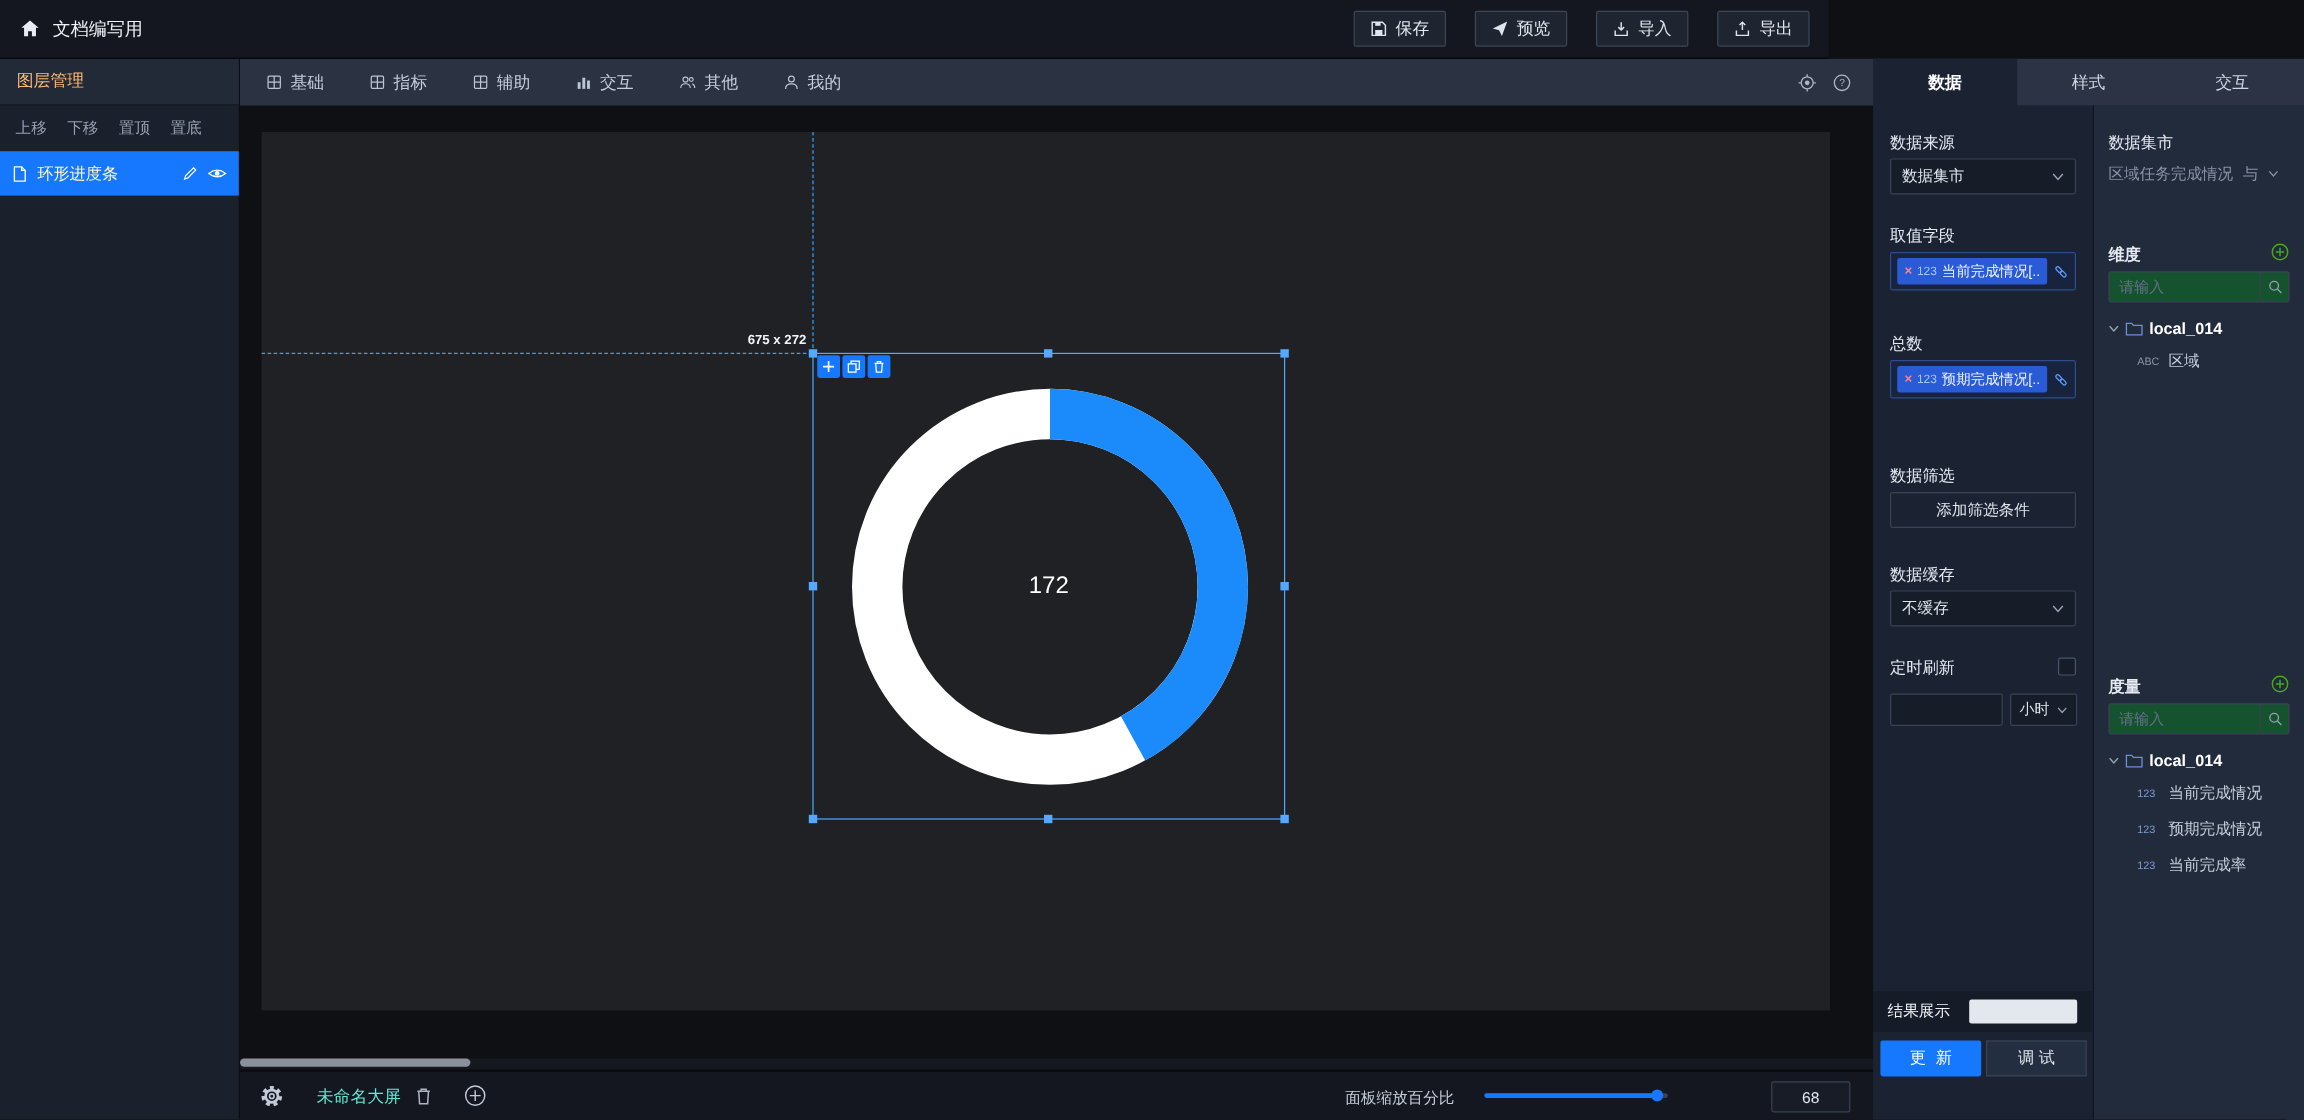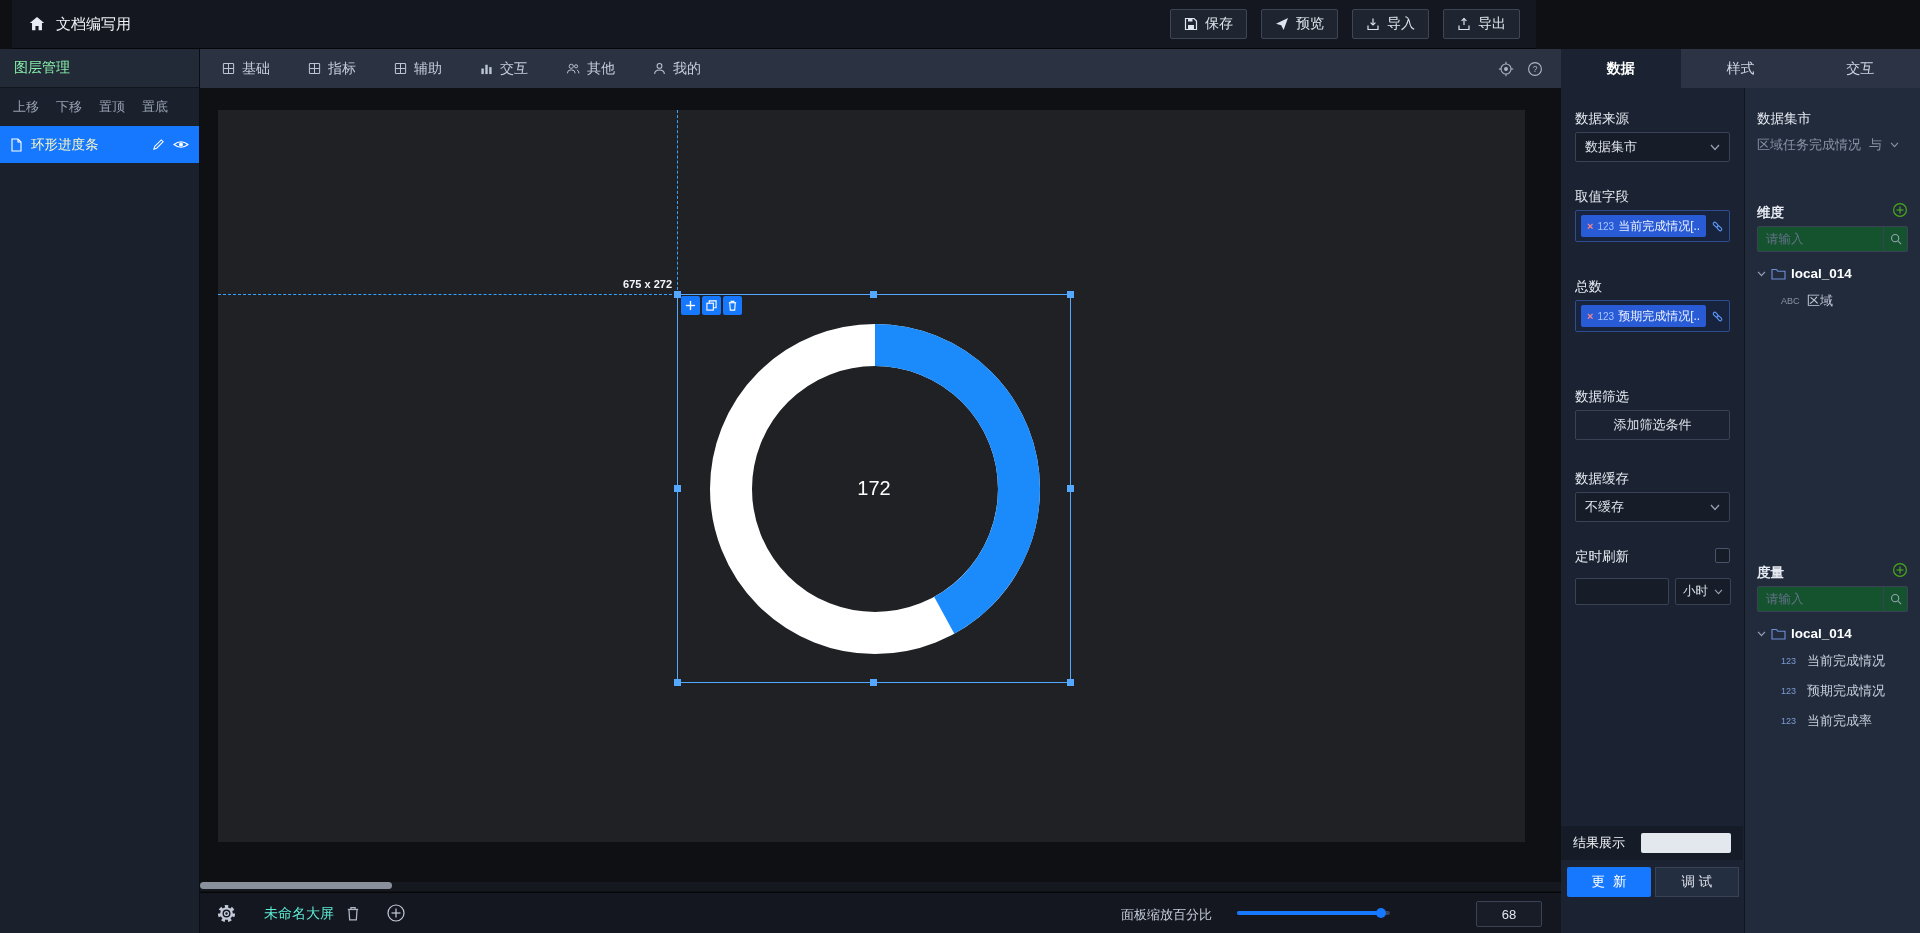--- a/index.html
+++ b/index.html
@@ -1,28 +1,28 @@
 <!DOCTYPE html>
 <html><head>
 <meta charset="utf-8">
 <style>
   *{margin:0;padding:0;box-sizing:border-box}
   html,body{width:1920px;height:933px}
   body{position:relative;overflow:hidden;background:#0e1013;font-family:"Liberation Sans",sans-serif;font-size:13px;color:#d8dce4}
   svg{display:block}
 
   
-  #topbar{position:absolute;left:12px;top:0;width:1524px;height:49px;background:#14171f;border-bottom:1px solid #05070b;display:flex;align-items:center;justify-content:space-between;padding:0 16px;z-index:6}
+  #topbar{position:absolute;left:0;top:0;width:1524px;height:49px;background:#14171f;border-bottom:1px solid #05070b;display:flex;align-items:center;justify-content:space-between;padding:0 16px;z-index:6}
   .brand{display:flex;align-items:center;gap:10px;font-size:15px;color:#f0f3f8}
-  .tb-buttons{display:flex;gap:14px}
+  .tb-buttons{display:flex;gap:24px}
   .tb-btn{display:flex;align-items:center;gap:7px;height:30px;padding:0 13px;background:#1f2530;border:1px solid #3e4656;border-radius:2px;color:#e2e6ee;font-size:14px;cursor:pointer}
 
   
   #left-sidebar{position:absolute;left:0;top:49px;width:200px;bottom:0;background:#1b212c;border-right:1px solid #0a0d12;z-index:5}
-  .panel-title{height:39px;display:flex;align-items:center;padding:0 14px;background:#232a37;color:#86efac;font-size:14px;border-bottom:1px solid #11151d}
+  .panel-title{height:39px;display:flex;align-items:center;padding:0 14px;background:#232a37;color:#fdba74;font-size:14px;border-bottom:1px solid #11151d}
   .layer-actions{height:38px;display:flex;align-items:center;gap:17px;padding:0 13px;color:#97a0b3;font-size:13px}
   .layer-actions span{cursor:pointer}
   .layer-item{height:37px;display:flex;align-items:center;gap:8px;padding:0 10px;color:#fef9c3;font-size:13.5px;cursor:pointer}
   .layer-item.selected{background:#1677ff}
   .layer-item .grow{flex:1;overflow:hidden;white-space:nowrap}
 
   
   #component-toolbar{position:absolute;left:200px;top:49px;width:1361px;height:39px;background:#2b3342;display:flex;align-items:center;padding-left:22px;z-index:4}
   .ctab{display:flex;align-items:center;gap:7px;color:#c6cedd;font-size:14px;margin-right:38px;cursor:pointer}
   .toolbar-right{margin-left:auto;display:flex;gap:13px;margin-right:18px;align-items:center}

